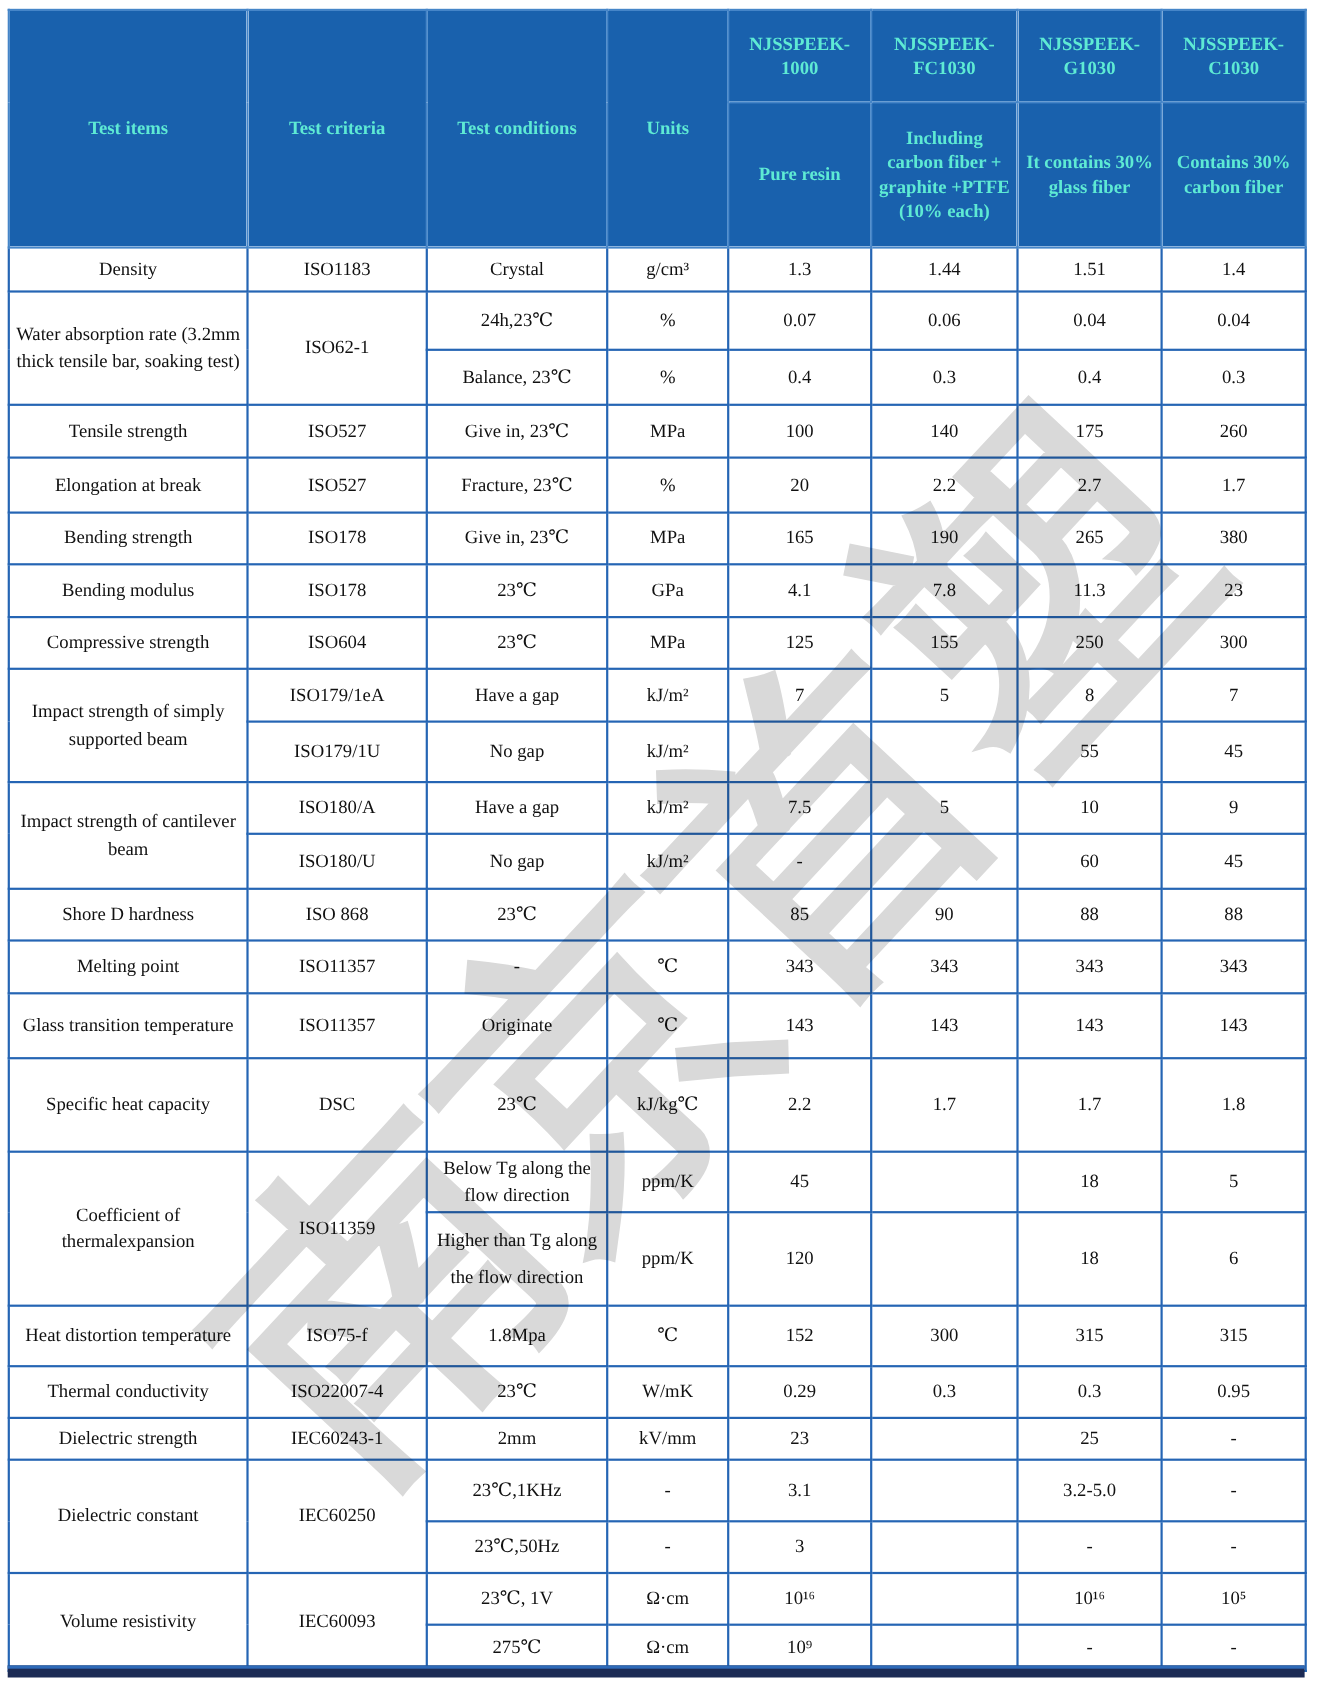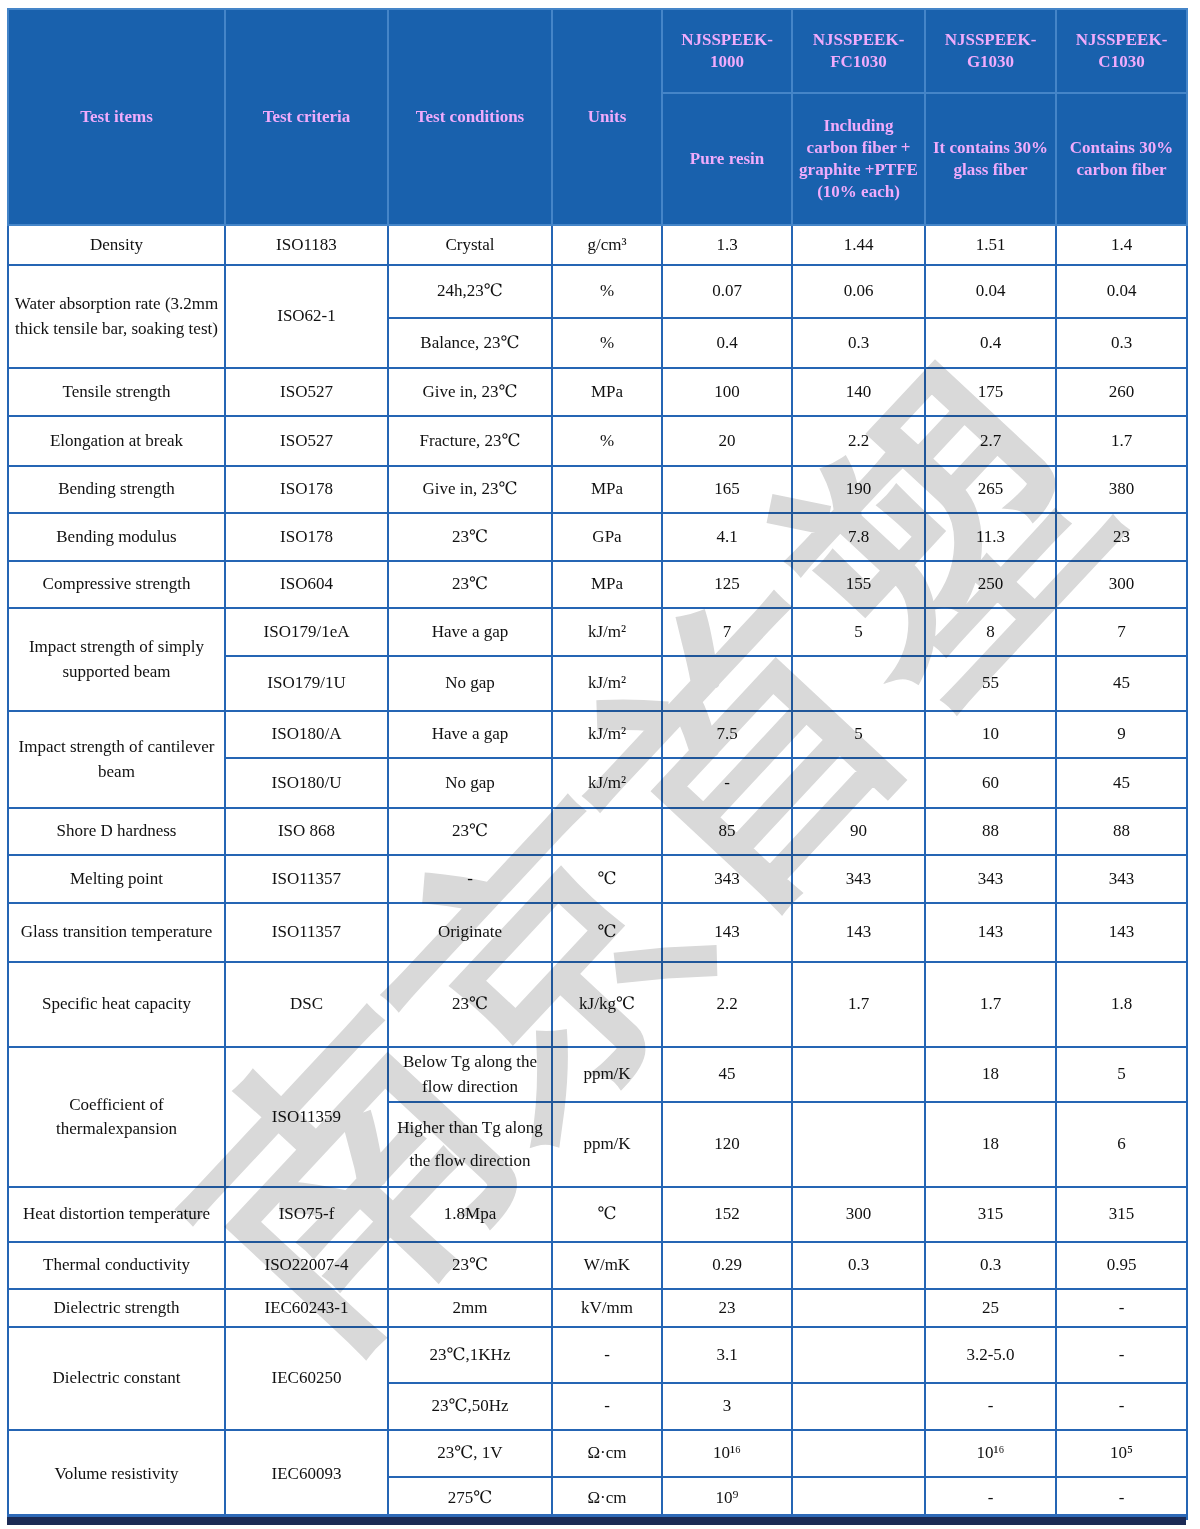--- a/index.html
+++ b/index.html
@@ -22,21 +22,21 @@
     text-align:center;
     vertical-align:middle;
     padding:2px 4px;
     color:#111111;
     font-size:17px;
     line-height:1.45;
     overflow:hidden;
   }
   table.spec thead th{
     background:#1961ad;
-    color:#f0abfc;
+    color:#5eead4;
     font-weight:bold;
     border:2px solid #4585c8;
     font-size:17px;
     line-height:1.3;
   }
   table.spec thead tr.h1 th{height:78px;}
   table.spec thead tr.h2 th{height:126px;margin-top:32px;}
   th.prodname{word-break:break-word;}
   td.val{font-size:17px;}
   td.itemcell{padding:2px 2px;}

